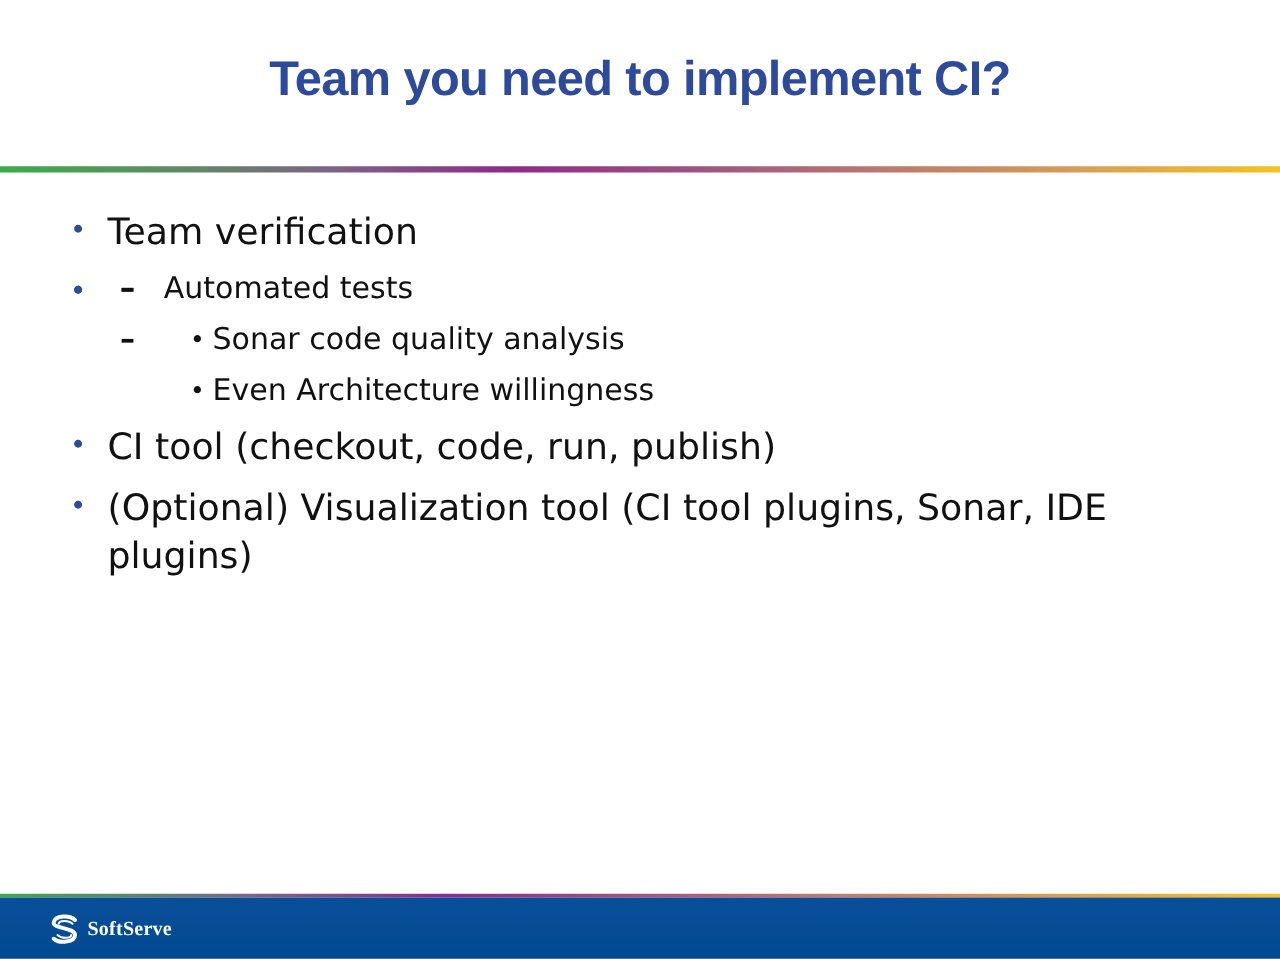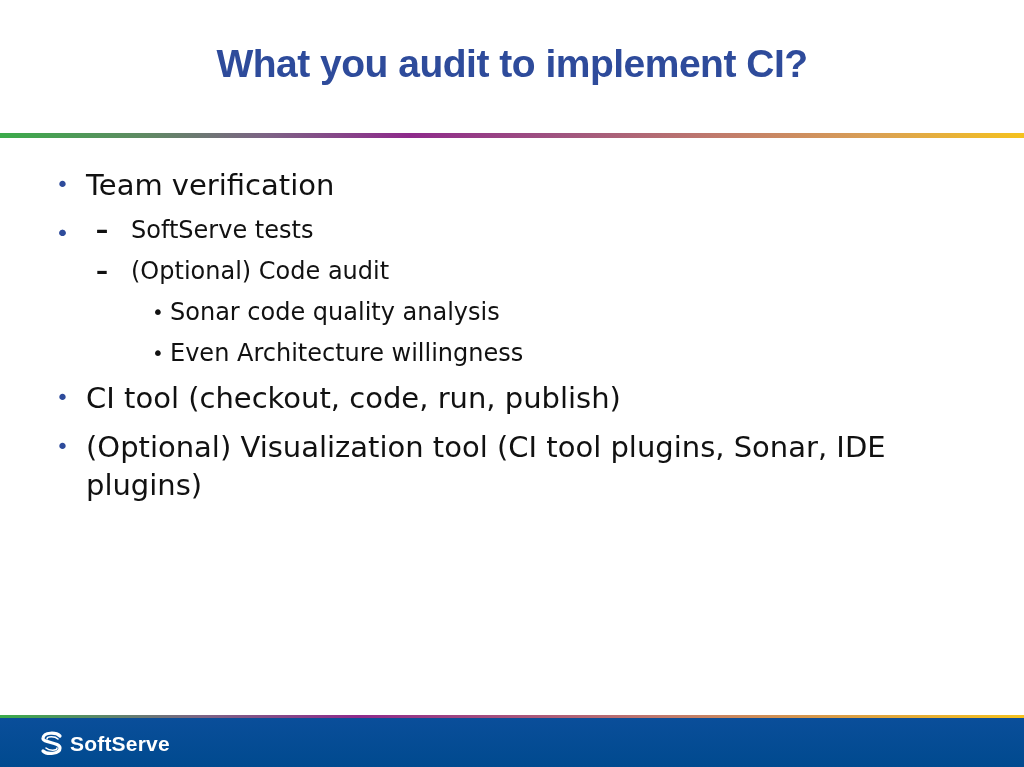--- a/index.html
+++ b/index.html
@@ -46,52 +46,51 @@
   }
   .footer {
     position: absolute; left: 0; right: 0; top: 718px; bottom: 0;
     background: linear-gradient(180deg, #0a4e9a 0%, #004a8f 100%);
   }
   .logo {
     position: absolute; left: 38px; top: 12px; display: flex; align-items: center; gap: 4px;
   }
   .logo-mark { width: 28px; height: 28px; }
   .logo-text {
-    color: #fff; font-family: Liberation Sans, sans-serif;
-    font-weight: bold; font-size: 21px; letter-spacing: 0.2px;
+    color: #fff; font-family: Liberation Serif, serif;
+    font-weight: bold; font-size: 16px; letter-spacing: 0.2px;
   }
 </style>
 </head>
 <body>
 
 <div class="slide">
-  <div class="title">What you audit to implement CI?</div>
+  <div class="title">Team you need to implement CI?</div>
   <div class="top-rule"></div>
 
   <div class="content">
     <div class="l1">
       <span class="bullet">•</span>
       <span>Team verification</span>
     </div>
     <div class="l1">
       <span class="bullet">•</span>
     </div>
     <div class="l1">
       <span class="bullet">•</span>
     </div>
     <div class="l2">
       <span class="bullet">–</span>
     </div>
     <div class="l2">
       <span class="bullet">–</span>
-      <span>SoftServe tests</span>
+      <span>Automated tests</span>
     </div>
     <div class="l2">
       <span class="bullet">–</span>
-      <span>(Optional) Code audit</span>
     </div>
     <div class="l3">
       <span class="bullet">•</span>
       <span>Sonar code quality analysis</span>
     </div>
     <div class="l3">
       <span class="bullet">•</span>
       <span>Even Architecture willingness</span>
     </div>
     <div class="l1 spaced-top">

